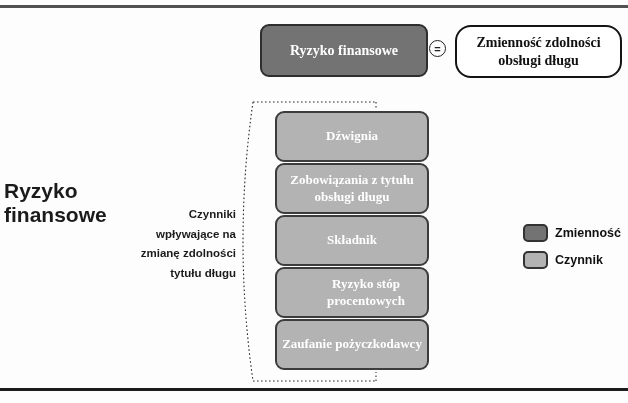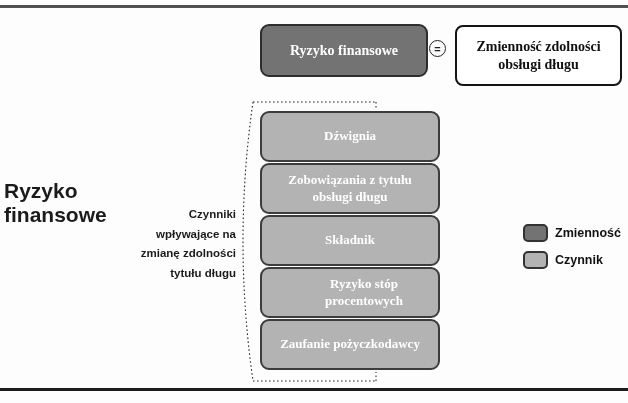--- a/index.html
+++ b/index.html
@@ -29,32 +29,32 @@
     display:flex;align-items:center;justify-content:center;text-align:center;
     font-weight:bold;
     font-family:Liberation Serif, serif;
   }
   .component-box{
     left:260px;top:24px;width:168px;height:53px;
     background:#737373;border:2px solid #2e2e2e;
     color:#ffffff;font-size:14px;line-height:17px;padding:0 6px;
   }
   .definition-box{
-    left:455px;top:25px;width:167px;height:61px;
-    background:#ffffff;border:2.5px solid #141414;border-radius:8px;
+    left:455px;top:25px;width:167px;height:53px;
+    background:#ffffff;border:2.5px solid #141414;border-radius:16px;
     color:#111111;font-size:14px;line-height:17.5px;padding:0 6px;
   }
   .equals-badge{
     position:absolute;left:429px;top:40px;width:17px;height:17px;
     box-sizing:border-box;border:1.6px solid #222222;border-radius:50%;
     display:flex;align-items:center;justify-content:center;
     font-size:11px;font-weight:bold;color:#222222;background:#fdfdfd;
   }
   .factor-box{
-    left:260px;width:180px;height:51px;
+    left:275px;width:154px;height:51px;
     background:#b3b3b3;border:2px solid #3c3c3c;
     color:#ffffff;font-size:13px;line-height:16.5px;padding:0 5px;
   }
   .f0{top:111px;} .f1{top:163px;} .f2{top:215px;} .f3{top:267px;padding-left:33px;} .f4{top:319px;}
 
   .bracket-svg{position:absolute;left:0;top:0;width:628px;height:403px;pointer-events:none;}
 
   .legend{position:absolute;left:523px;top:224px;}
   .legend-row{display:flex;align-items:center;margin-bottom:9px;}
   .swatch{

